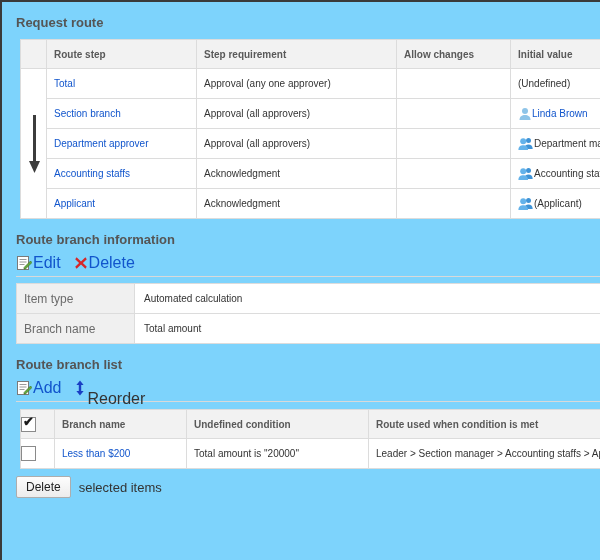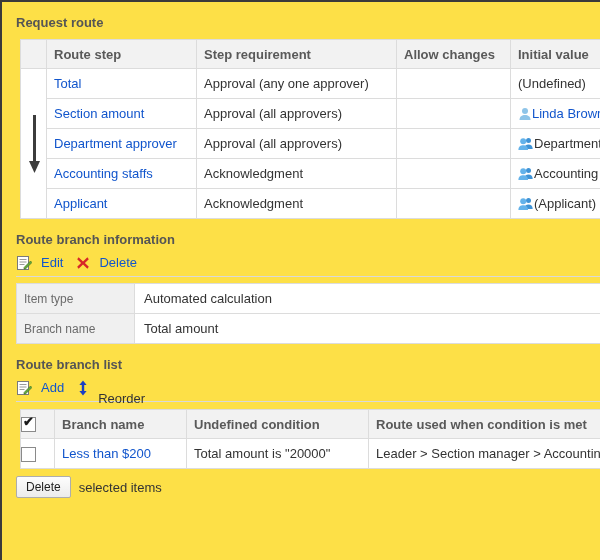--- a/index.html
+++ b/index.html
@@ -11,21 +11,21 @@
     font-family: "Liberation Sans", sans-serif;
     font-size: 13px;
     color: #333333;
     -webkit-font-smoothing: antialiased;
   }
   #screen {
     position: relative;
     width: 600px;
     height: 560px;
     overflow: hidden;
-    background: #fde047;
+    background: #7dd3fc;
     border-left: 2px solid #3a3a3a;
     border-top: 2px solid #3a3a3a;
     box-sizing: border-box;
   }
   #page {
     position: absolute;
     left: 0;
     top: 0;
     width: 900px;   
     padding: 0;
@@ -46,21 +46,21 @@
     border-collapse: collapse;
     border-spacing: 0;
   }
   .grid {
     border: 1px solid #d4d4d4;
     table-layout: fixed;
   }
   .grid th, .grid td {
     border: 1px solid #dcdcdc;
     padding: 4px 7px;
-    font-size: 13px;
+    font-size: 10px;
     font-weight: normal;
     text-align: left;
     vertical-align: middle;
     color: #333333;
     white-space: nowrap;
     overflow: hidden;
   }
   .grid th {
     background: #f2f2f2;
     color: #595959;
@@ -102,22 +102,22 @@
   .actionbar {
     margin: 5px 0 0 14px;
     height: 19px;
     display: flex;
     align-items: center;
     gap: 13px;
   }
   .action {
     display: inline-flex;
     align-items: center;
-    gap: 9px;
-    font-size: 13px;
+    gap: 1px;
+    font-size: 16px;
     line-height: 16px;
     white-space: nowrap;
   }
   .action .label { color: #1155cc; cursor: pointer; }
   .action .label.plain { color: #333333; cursor: default; margin-top: 22px; }
   .ico { display: inline-block; vertical-align: middle; line-height: 0; }
 
   .rule {
     margin: 4px 0 0 14px;
     width: 876px;
@@ -227,21 +227,21 @@
               <polygon points="1,48 12,48 6.5,60" fill="#3c3c3c"></polygon>
             </svg>
           </span>
         </td>
         <td><a class="lnk">Total</a></td>
         <td>Approval (any one approver)</td>
         <td></td>
         <td>(Undefined)</td>
       </tr>
       <tr>
-        <td><a class="lnk">Section amount</a></td>
+        <td><a class="lnk">Section branch</a></td>
         <td>Approval (all approvers)</td>
         <td></td>
         <td>
           <span class="ico">
             <svg width="14" height="14" viewBox="0 0 14 14" style="vertical-align:-3px" xmlns="http://www.w3.org/2000/svg">
               <circle cx="7" cy="4" r="3" fill="#8ec4e8"></circle>
               <path d="M1.5 13 C1.5 9.4 4 8 7 8 C10 8 12.5 9.4 12.5 13 Z" fill="#8ec4e8"></path>
             </svg>
           </span><a class="lnk">Linda Brown</a>
         </td>

